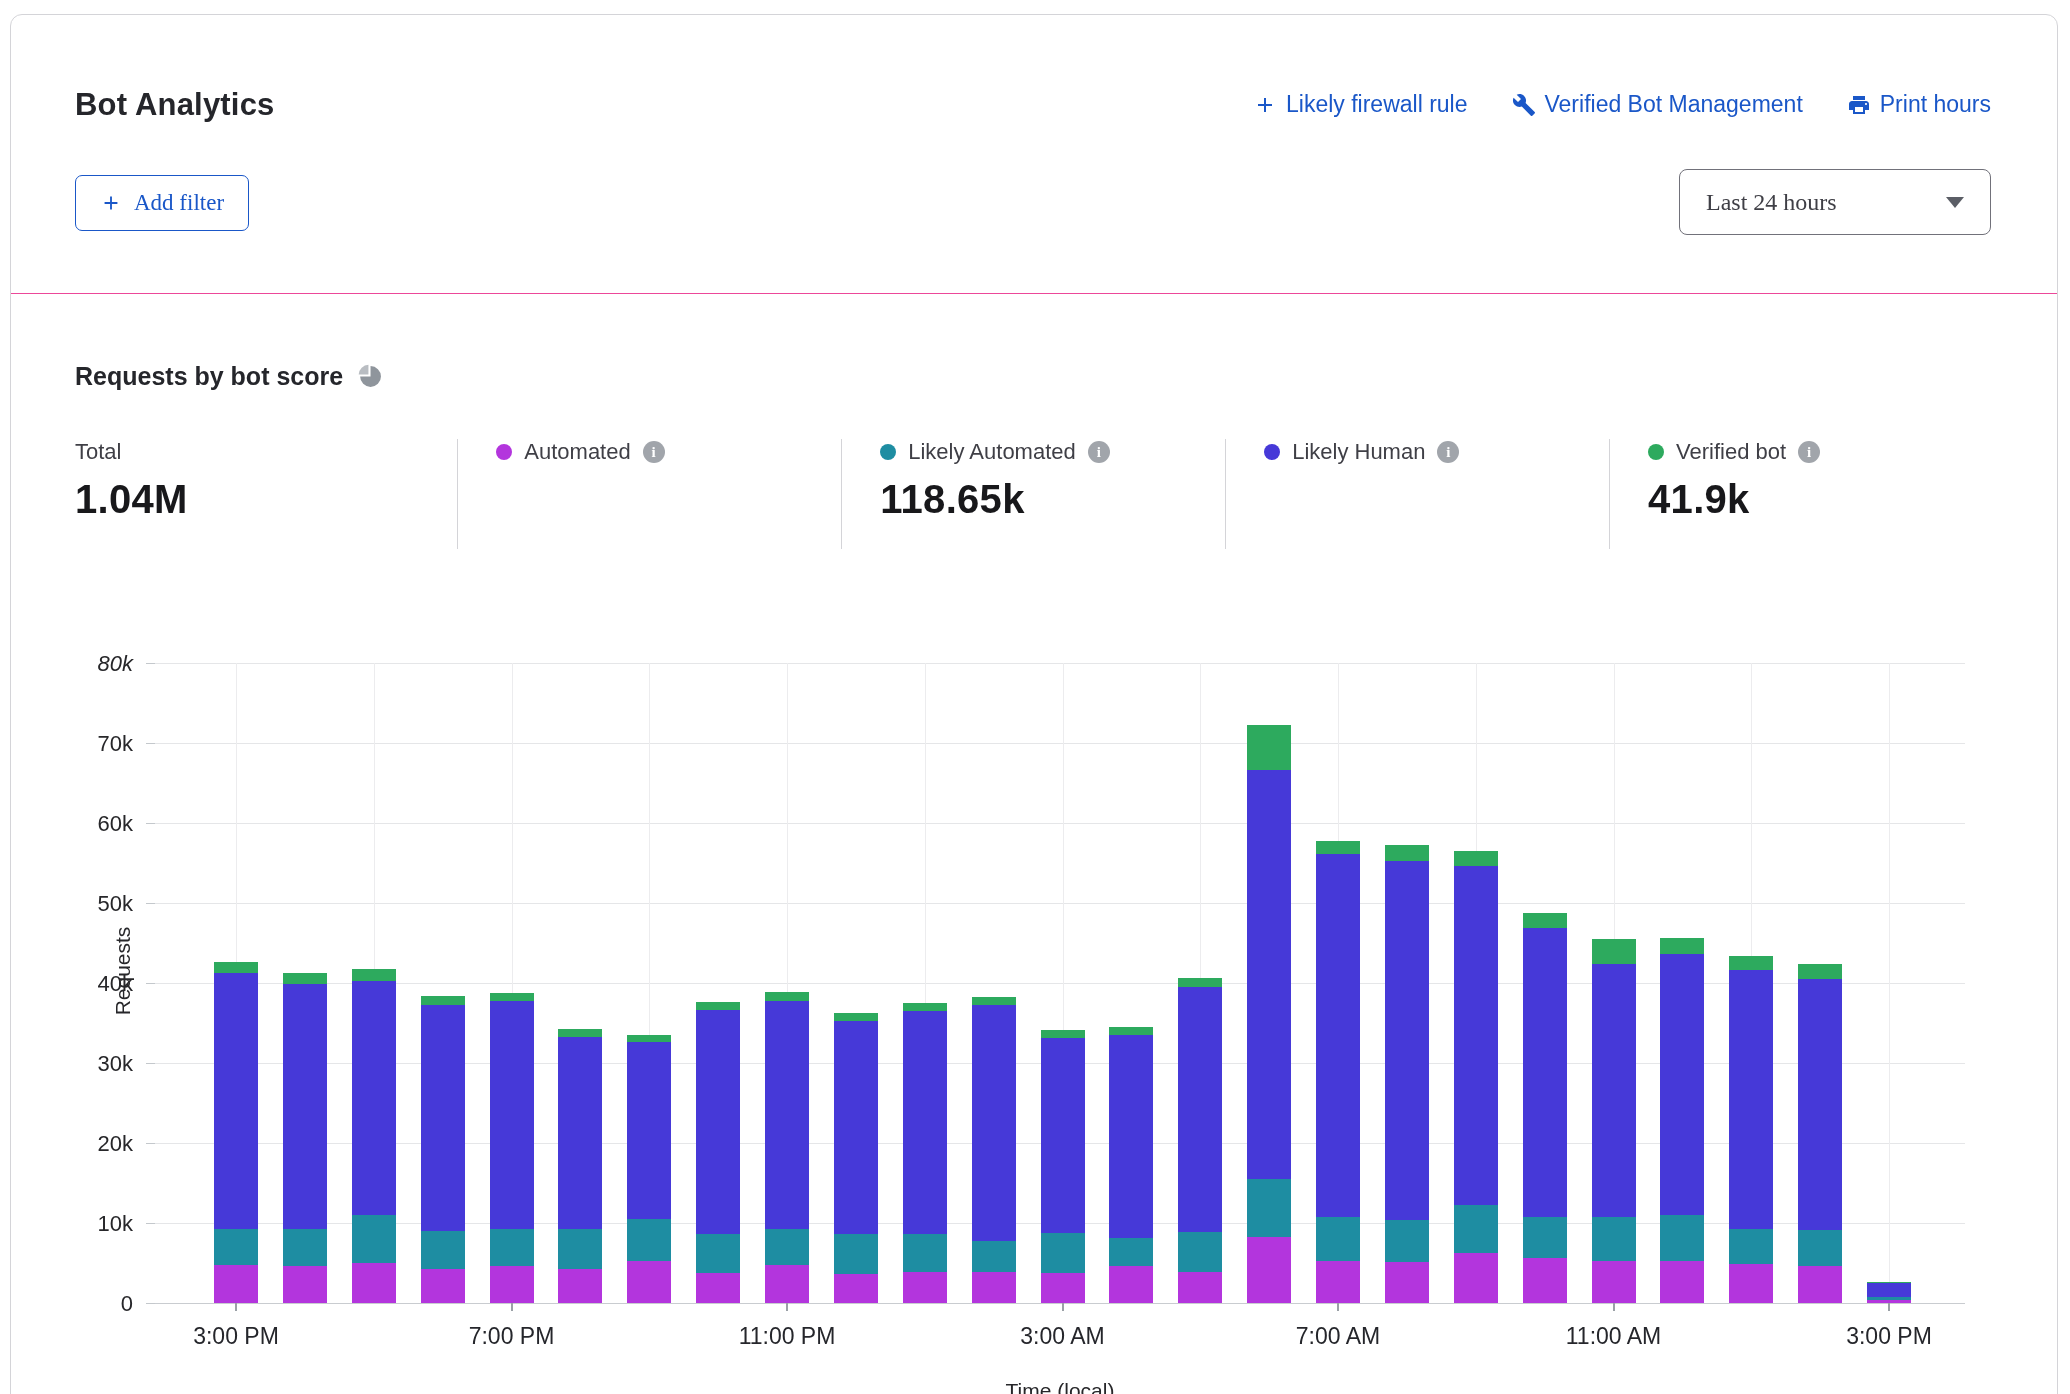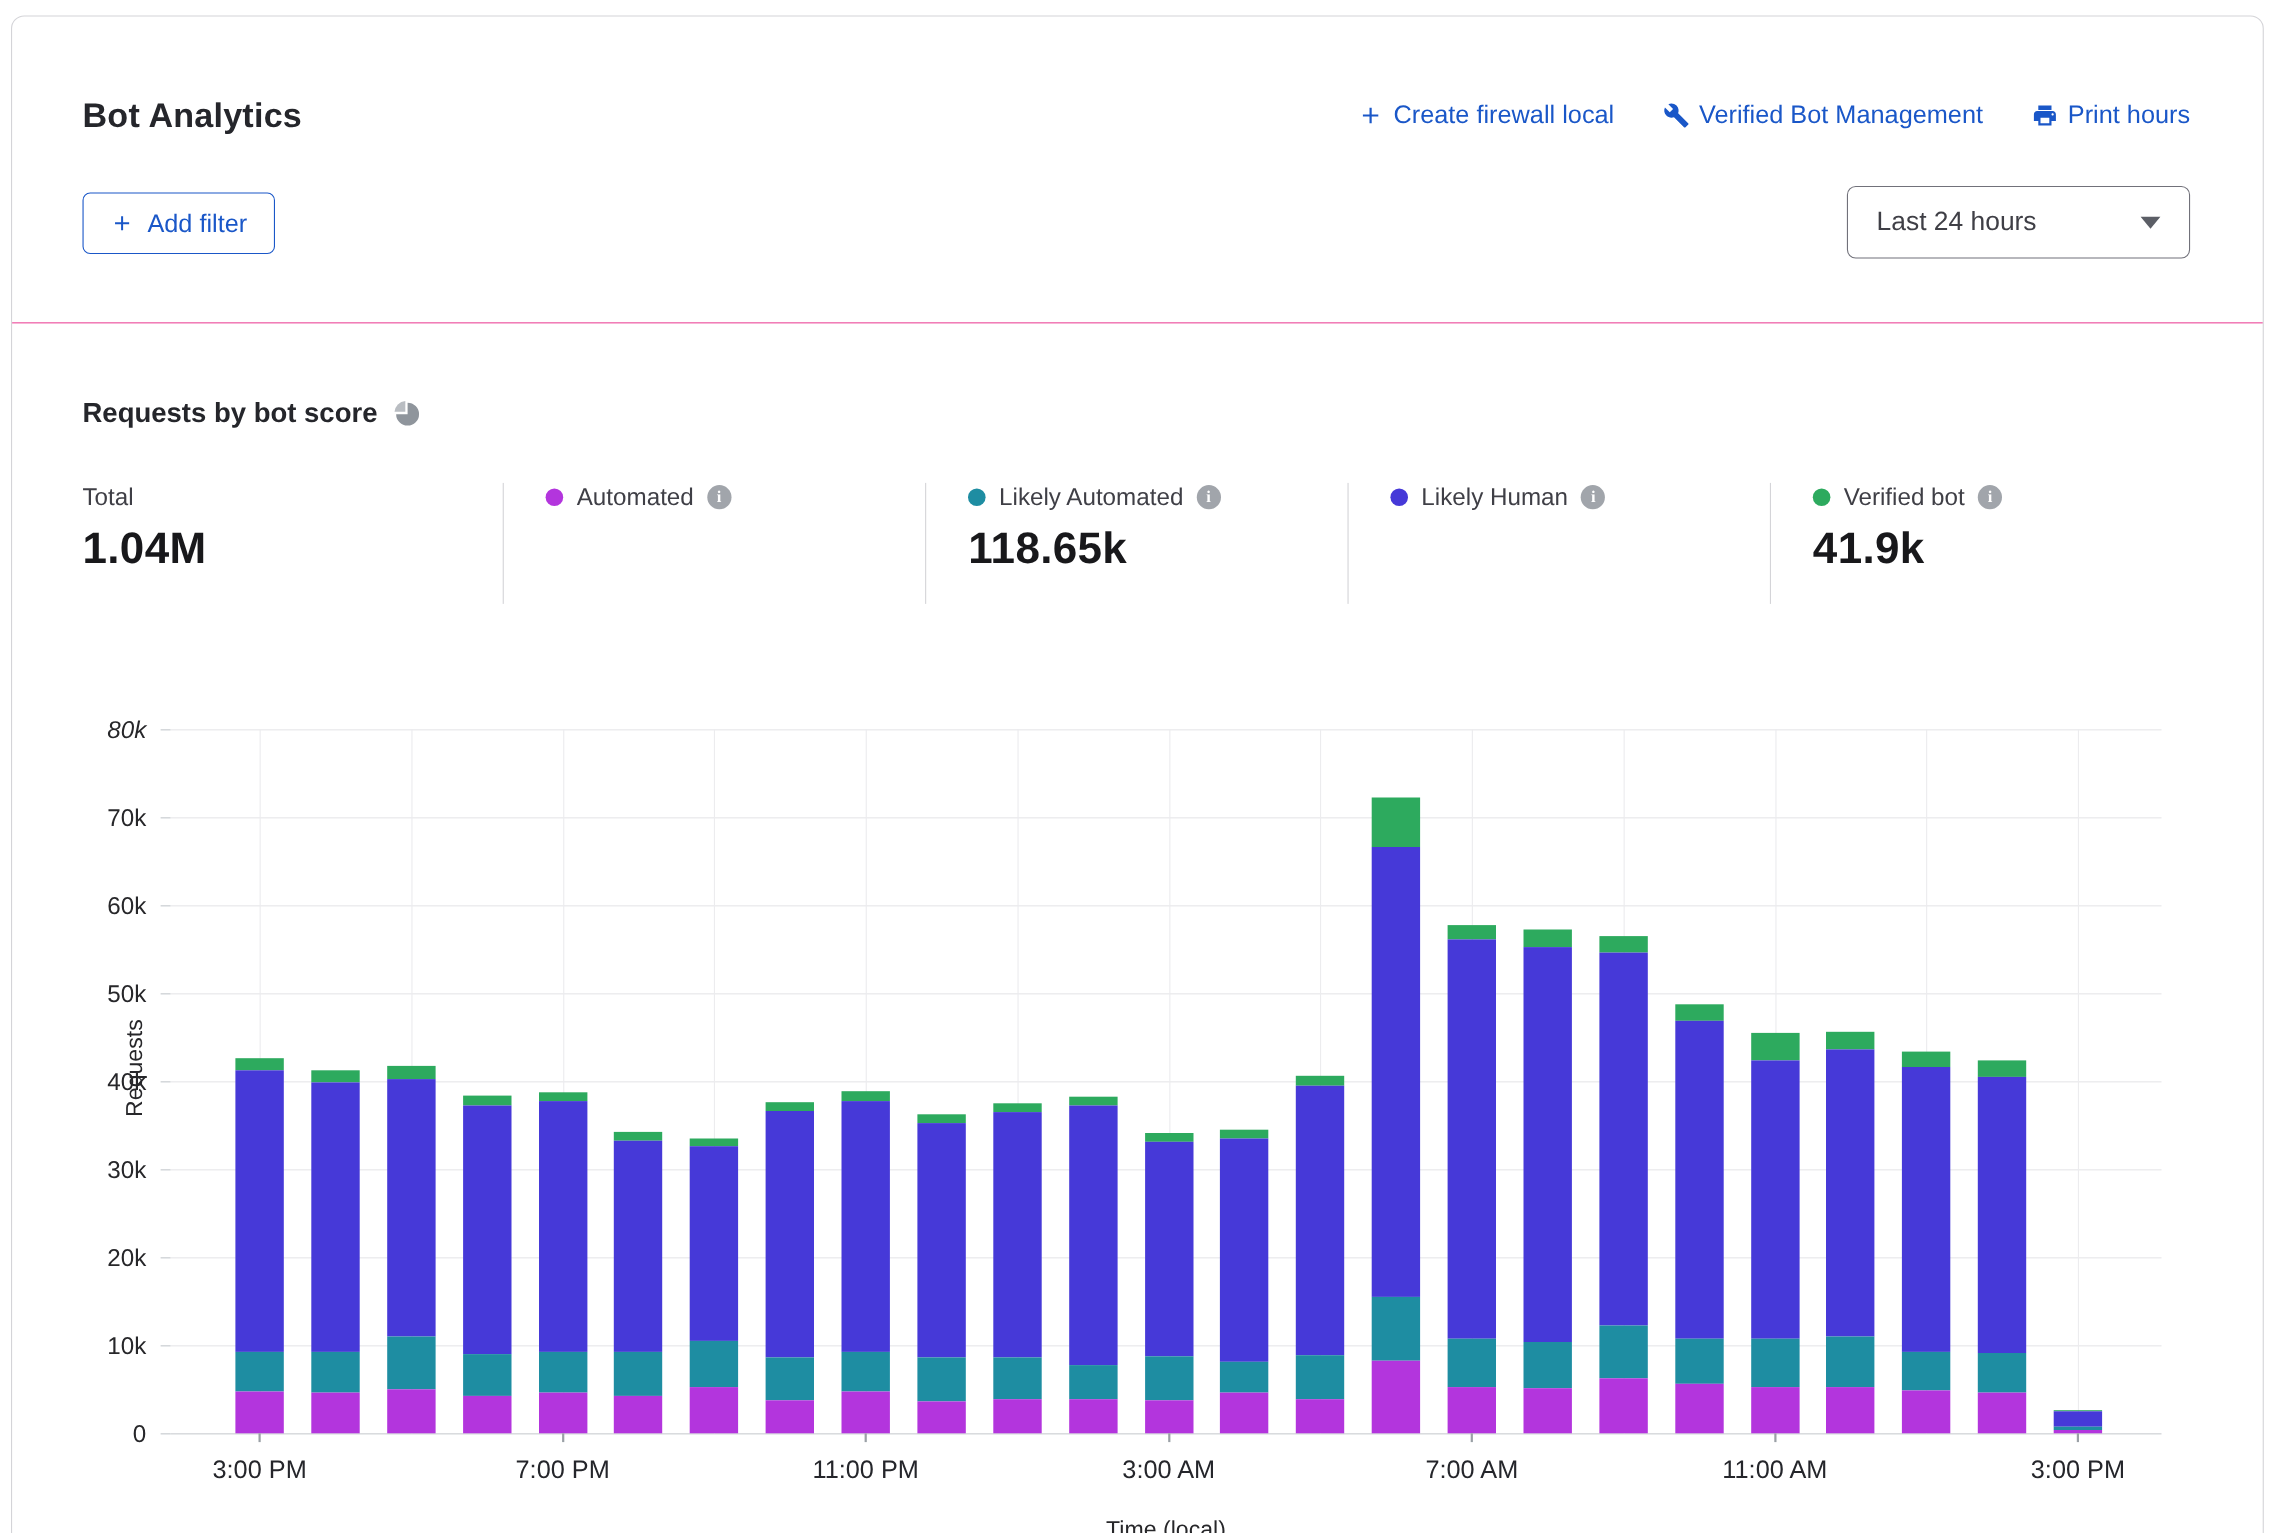--- a/index.html
+++ b/index.html
@@ -7,21 +7,21 @@
               font-family:"Liberation Sans", sans-serif; color:#27272a; }
   .card { position:absolute; left:10px; top:14px; width:2048px; height:1500px;
           background:#fff; border:1px solid #d4d4d8; border-radius:12px 12px 0 0; }
   
   .card-header { padding:72px 64px 62px 64px; border-bottom:1px solid #ec4899; position:relative; }
   .page-title { font-size:31px; font-weight:700; color:#25262b; letter-spacing:.2px; }
   .actions { position:absolute; top:76px; right:66px; display:flex; gap:44px; align-items:center; }
   .action-link { display:inline-flex; align-items:center; gap:9px; color:#1a57c8;
                  font-size:23px; cursor:pointer; text-decoration:none; }
   .action-link svg { width:24px; height:24px; fill:#1a57c8; flex:0 0 auto; }
-  .filter-row { margin-top:52px; height:56px; position:relative; }
+  .filter-row { margin-top:52px; height:56px; position:relative;font-family:Liberation Serif, serif; }
   .add-filter-btn { display:inline-flex; align-items:center; gap:12px; height:56px; padding:0 24px;
                     background:#fff; border:1px solid #1a57c8; border-radius:7px; color:#1a57c8;
                     font-size:23px; font-family:inherit; cursor:pointer; }
   .add-filter-btn svg { width:22px; height:22px; fill:#1a57c8; }
   .time-range { position:absolute; right:2px; top:-6px; width:312px; height:66px;
                 border:1px solid #71717a; border-radius:8px; background:#fff;
                 display:flex; align-items:center; justify-content:space-between;
                 padding:0 26px; font-size:24px; color:#3f3f46; cursor:pointer; }
   .caret { width:0; height:0; border-left:9px solid transparent; border-right:9px solid transparent;
            border-top:11px solid #5b5e66; }
@@ -63,21 +63,21 @@
 <div class="card">
 
   <div class="card-header">
     <div class="page-title">Bot Analytics</div>
 
     <div class="actions">
       <a class="action-link">
         <svg viewBox="0 0 24 24">
             <path d="M19 13h-6v6h-2v-6H5v-2h6V5h2v6h6v2z"></path>
           </svg>
-        <span>Create firewall local</span>
+        <span>Likely firewall rule</span>
       </a>
       <a class="action-link">
         <svg viewBox="0 0 24 24">
             <path d="M22.7 19l-9.1-9.1c.9-2.3.4-5-1.5-6.9-2-2-5-2.4-7.4-1.3L9 6 6 9 1.6 4.7C.4 7.1.9 10.1 2.9 12.1c1.9 1.9 4.6 2.4 6.9 1.5l9.1 9.1c.4.4 1 .4 1.4 0l2.3-2.3c.5-.4.5-1.1.1-1.4z"></path>
           </svg>
         <span>Verified Bot Management</span>
       </a>
       <a class="action-link">
         <svg viewBox="0 0 24 24">
             <path d="M19 8H5c-1.66 0-3 1.34-3 3v6h4v4h12v-4h4v-6c0-1.66-1.34-3-3-3zm-3 11H8v-5h8v5zm3-7c-.55 0-1-.45-1-1s.45-1 1-1 1 .45 1 1-.45 1-1 1zm-1-9H6v4h12V3z"></path>

